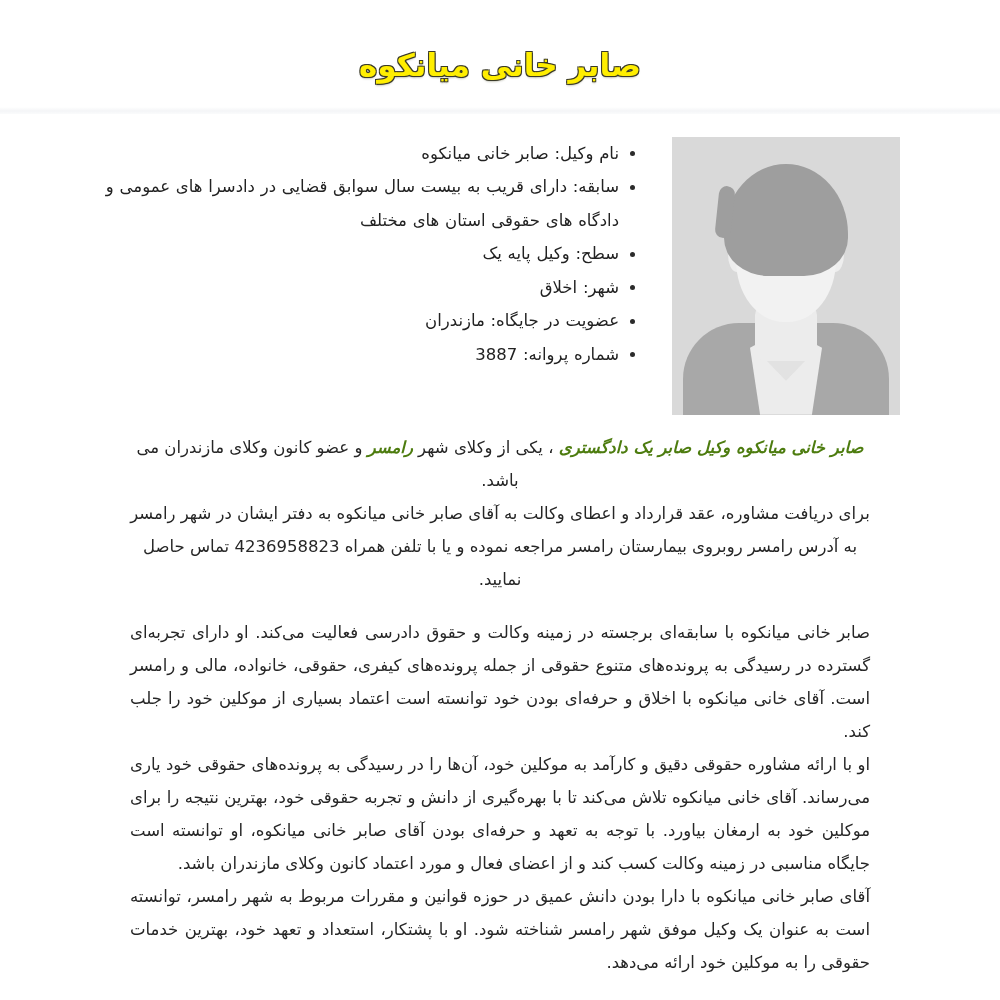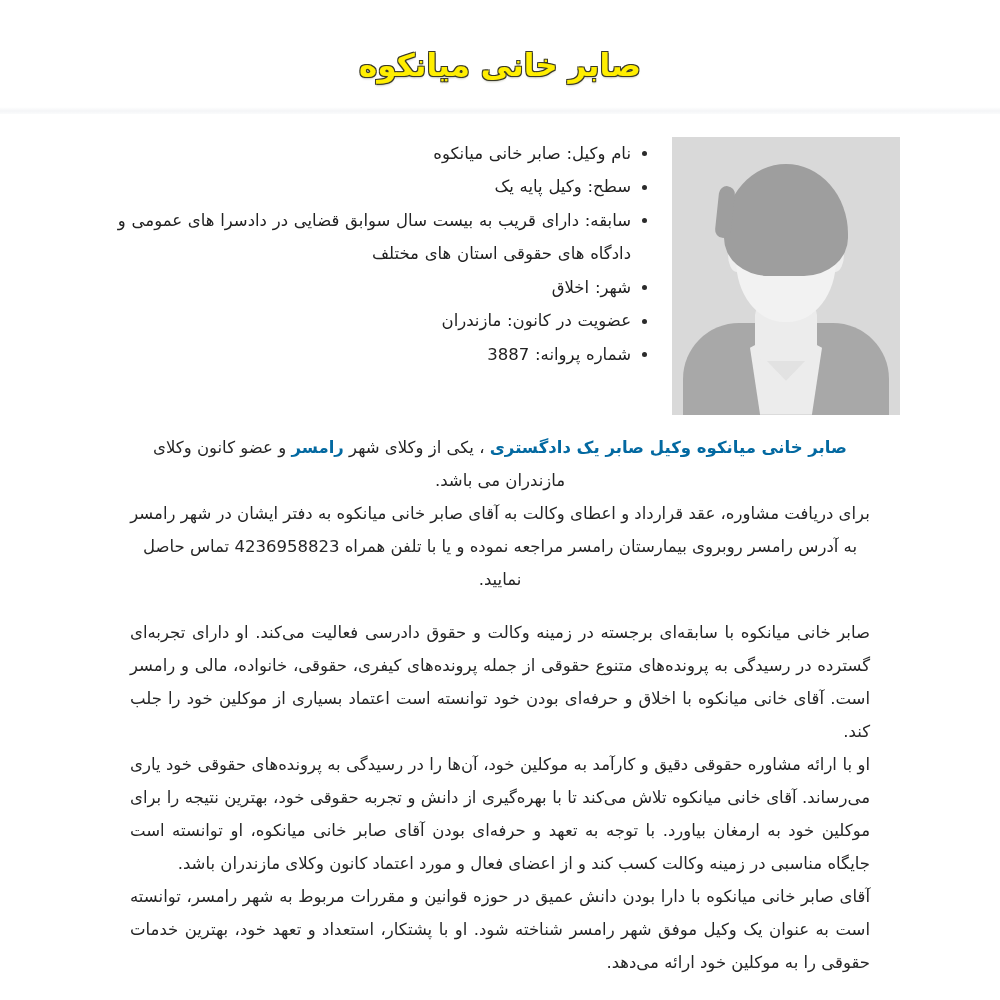--- a/index.html
+++ b/index.html
@@ -52,21 +52,21 @@
     border: 0;
   }
 
   
   .profile {
     display: flex;
     flex-direction: row-reverse;
     align-items: flex-start;
     padding: 23px 100px 0 84px;
     box-sizing: border-box;
-    gap: 4px;
+    gap: 16px;
   }
 
   .facts {
     flex: 1 1 auto;
     margin: 0;
     padding: 0 0 0 0;
     list-style: none;
     text-align: right;
     direction: rtl;
   }
@@ -196,41 +196,42 @@
     text-align: justify;
     text-justify: inter-word;
   }
   .para + .para { margin-top: 0; }
   .block-gap { height: 20px; }
   .lead {
     text-align: center;
   }
   strong.b {
     font-weight: bold;
-    color: #0369a1;
+    color: #4d7c0f;
+    font-style: italic;
   }
 </style>
 </head>
 <body>
 
 <div class="page">
 
   <div class="header">
     <h1 class="page-title">صابر خانی میانکوه</h1>
     <div class="header-rule"></div>
   </div>
 
   <div class="profile">
 
     <ul class="facts">
       <li class="fact-item">نام وکیل: صابر خانی میانکوه</li>
+      <li class="fact-item">سابقه: دارای قریب به بیست سال سوابق قضایی در دادسرا های عمومی و دادگاه های حقوقی استان های مختلف</li>
       <li class="fact-item">سطح: وکیل پایه یک</li>
-      <li class="fact-item">سابقه: دارای قریب به بیست سال سوابق قضایی در دادسرا های عمومی و دادگاه های حقوقی استان های مختلف</li>
       <li class="fact-item">شهر: اخلاق</li>
-      <li class="fact-item">عضویت در کانون: مازندران</li>
+      <li class="fact-item">عضویت در جایگاه: مازندران</li>
       <li class="fact-item">شماره پروانه: 3887</li>
     </ul>
 
     <div class="avatar">
       <div class="av-suit"></div>
       <div class="av-shirt"></div>
       <div class="av-collar"></div>
       <div class="av-neck"></div>
       <div class="av-ear-l"></div>
       <div class="av-ear-r"></div>

